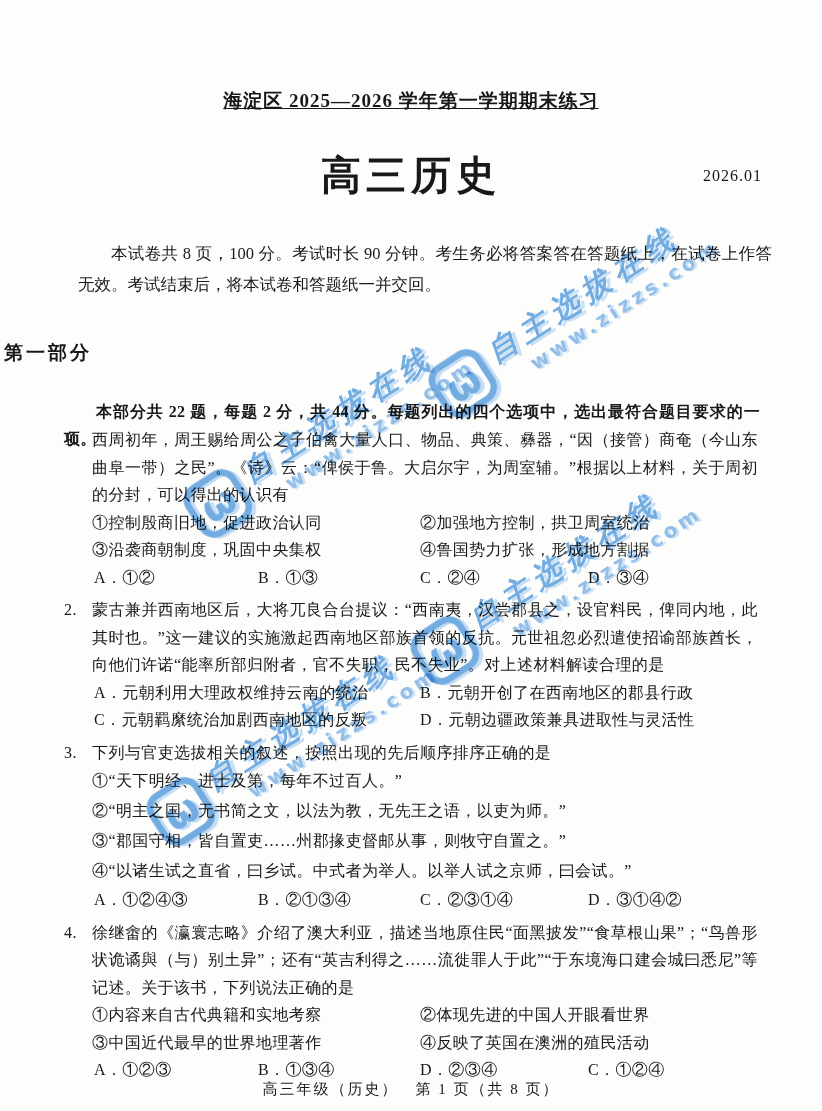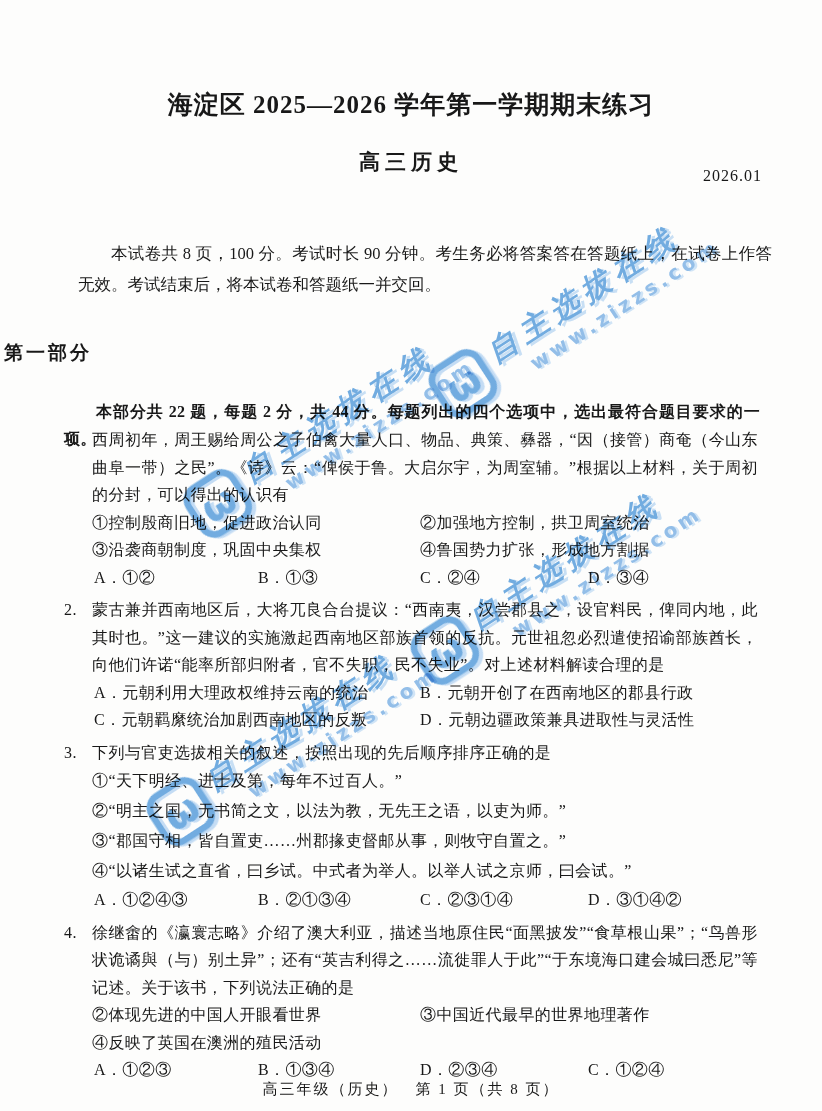--- a/index.html
+++ b/index.html
@@ -8,25 +8,25 @@
     width:822px;height:1111px;
     margin:0 auto;
     background:#fdfdfc;
     overflow:hidden;
     font-family:"Liberation Serif","DejaVu Serif",serif;
     color:#181818;
   }
   
   .header-title{
     position:absolute;top:88px;left:0;width:100%;
-    text-align:center;font-size:25px;font-weight:700;letter-spacing:1px;
+    text-align:center;font-size:19px;font-weight:700;letter-spacing:1px;text-decoration:underline;
   }
   .subject-title{
     position:absolute;top:148px;left:0;width:100%;
-    text-align:center;font-size:21px;font-weight:900;letter-spacing:5px;
+    text-align:center;font-size:40px;font-weight:900;letter-spacing:5px;
     font-family:"Liberation Sans","DejaVu Sans",sans-serif;
   }
   .exam-date{
     position:absolute;top:167px;right:60px;font-size:16px;letter-spacing:1px;
   }
   
   .instructions{
     position:absolute;top:238px;left:64px;width:694px;
     font-size:16.5px;line-height:31px;text-indent:2em;text-align:justify;margin-left:14px;
   }
@@ -210,20 +210,21 @@
         <span>D．③①④②</span>
       </div>
     </div>
 
     <div class="question">
       <div class="q-stem">
         <span class="q-num">4.</span>
         <span>徐继畬的《瀛寰志略》介绍了澳大利亚，描述当地原住民“面黑披发”“食草根山果”；“鸟兽形状诡谲與（与）别土异”；还有“英吉利得之……流徙罪人于此”“于东境海口建会城曰悉尼”等记述。关于该书，下列说法正确的是</span>
       </div>
       <div class="q-subs cols2">
+        <span class="sub">①内容来自古代典籍和实地考察</span>
         <span class="sub">②体现先进的中国人开眼看世界</span>
         <span class="sub">③中国近代最早的世界地理著作</span>
         <span class="sub">④反映了英国在澳洲的殖民活动</span>
       </div>
       <div class="q-options cols4">
         <span>A．①②③</span>
         <span>B．①③④</span>
         <span>D．②③④</span>
         <span>C．①②④</span>
       </div>

